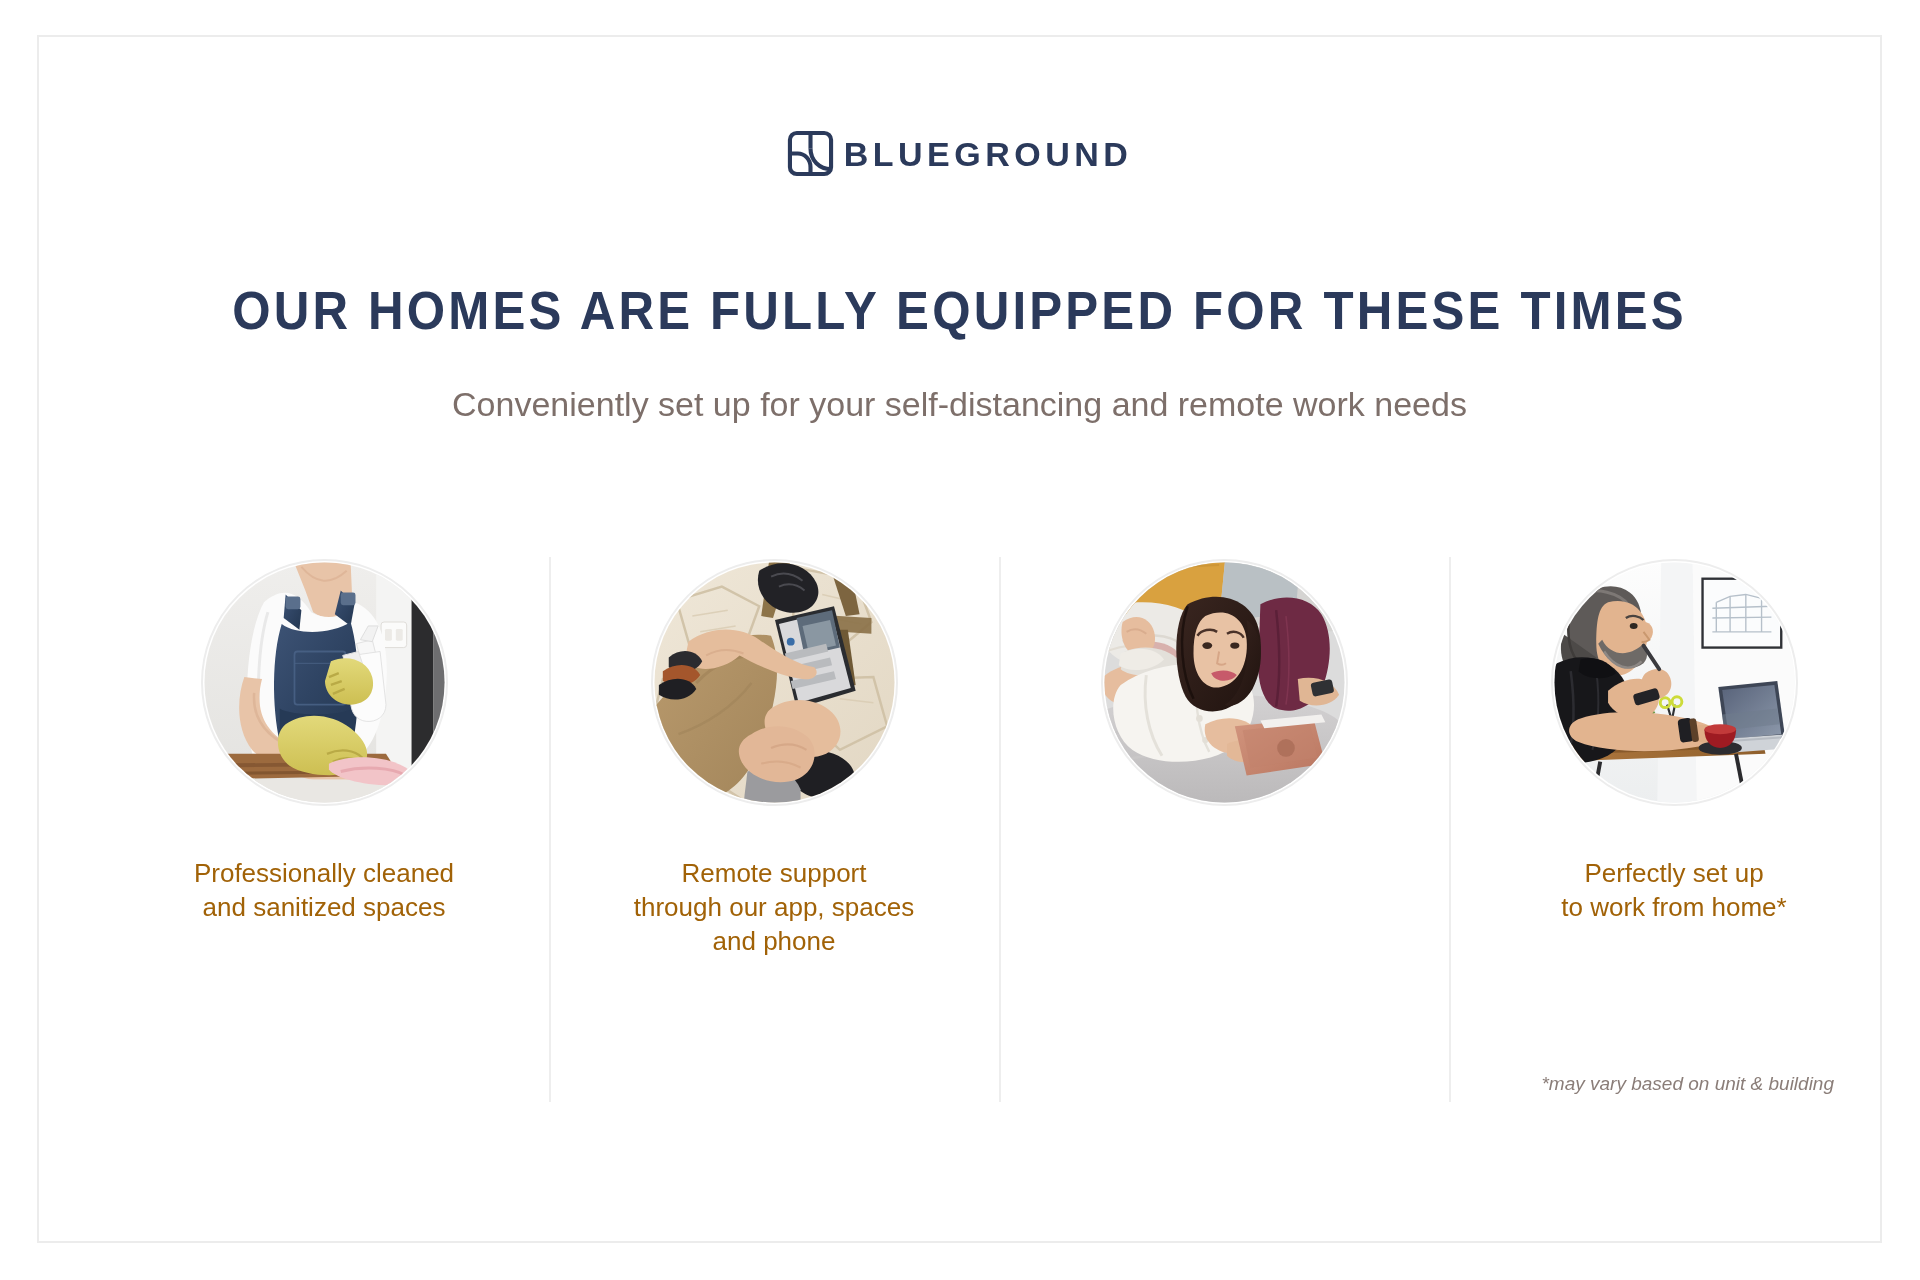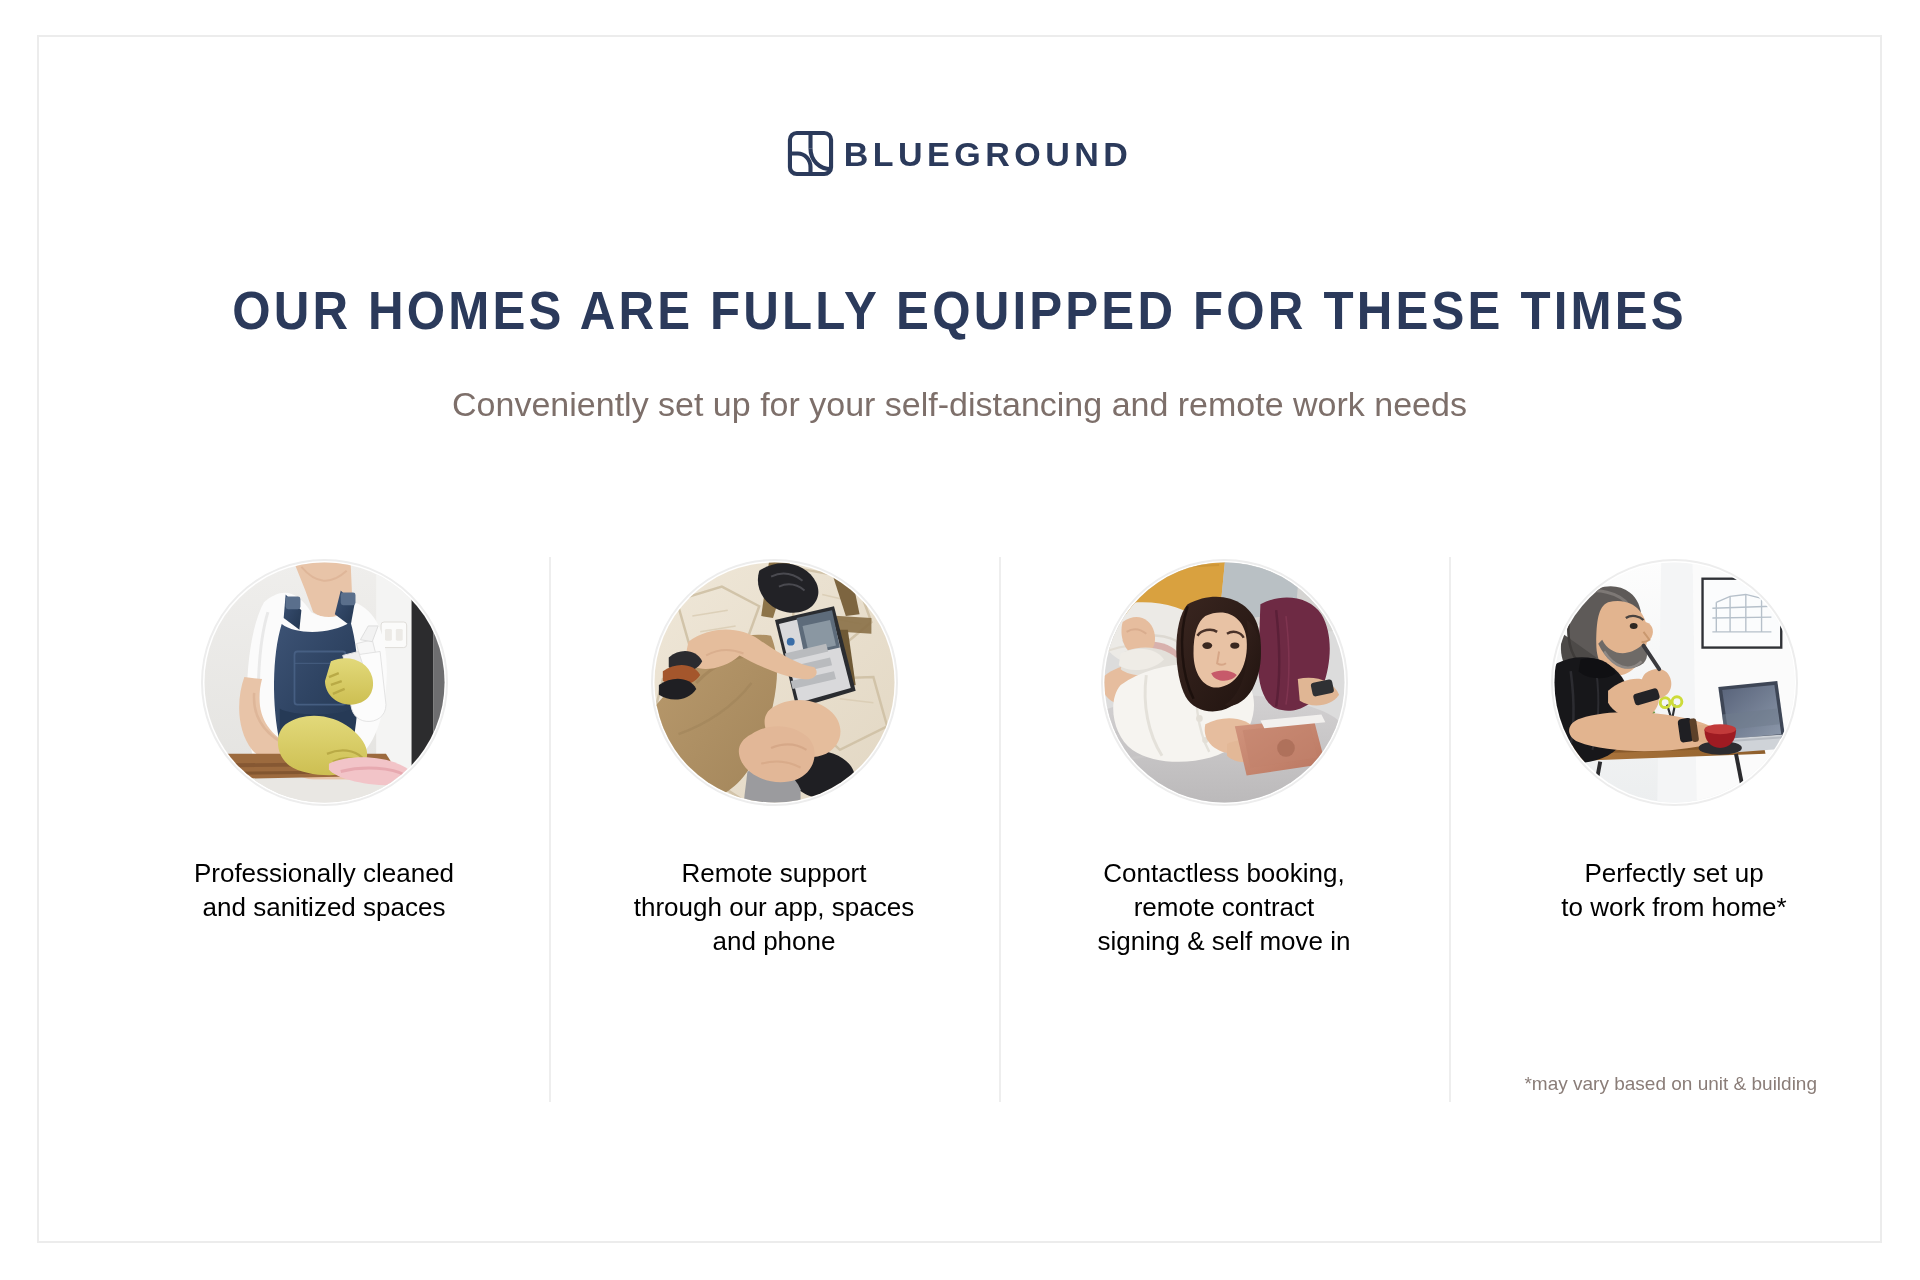--- a/index.html
+++ b/index.html
@@ -78,28 +78,29 @@
     margin-top:2px;
     background:#fff;
     position:relative;
   }
   .photo-ring svg{display:block;width:100%;height:100%;}
   .caption{
     margin-top:50px;
     text-align:center;
     font-size:26px;
     line-height:1.31;
-    color:#000000;
+    color:#a16207;
     white-space:pre-line;
   }
   
   .footnote{
     position:absolute;
-    right:63px; bottom:146px;
+    right:46px; bottom:146px;
     font-size:19px;
+    font-style:italic;
     color:#8a7d78;
     white-space:nowrap;
   }
 </style>
 </head>
 <body>
 
 <div class="frame">
 
   <div class="logo-row">
@@ -361,23 +362,20 @@
                      C116 196, 100 184, 104 166 Z" fill="#e6bd9e"></path>
             <path d="M126 186 C142 178, 160 182, 166 194 C158 206, 136 208, 126 198 Z" fill="#e3b897"></path>
 
             <path d="M134 168 L214 160 L226 206 L146 218 Z" fill="url(#tab)"></path>
             <path d="M142 172 L210 165 L218 200 L150 210 Z" fill="#c2826b" opacity=".5"></path>
             <path d="M160 162 L222 156 L226 164 L164 170 Z" fill="#f2f0ee"></path>
             <circle cx="186" cy="190" r="9" fill="#a86b55" opacity=".75"></circle>
           </g>
         </svg>
       </div>
-      <div class="caption">Contactless booking,
-remote contract
-signing &amp; self move in</div>
     </div>
 
     <div class="col">
       <div class="photo-ring">
         <svg viewBox="0 0 247 247" xmlns="http://www.w3.org/2000/svg">
           <defs>
             <clipPath id="c4">
                 <circle cx="123.5" cy="123.5" r="122"></circle>
               </clipPath>
             <linearGradient id="wall4" x1="0" y1="0" x2="0" y2="1">

